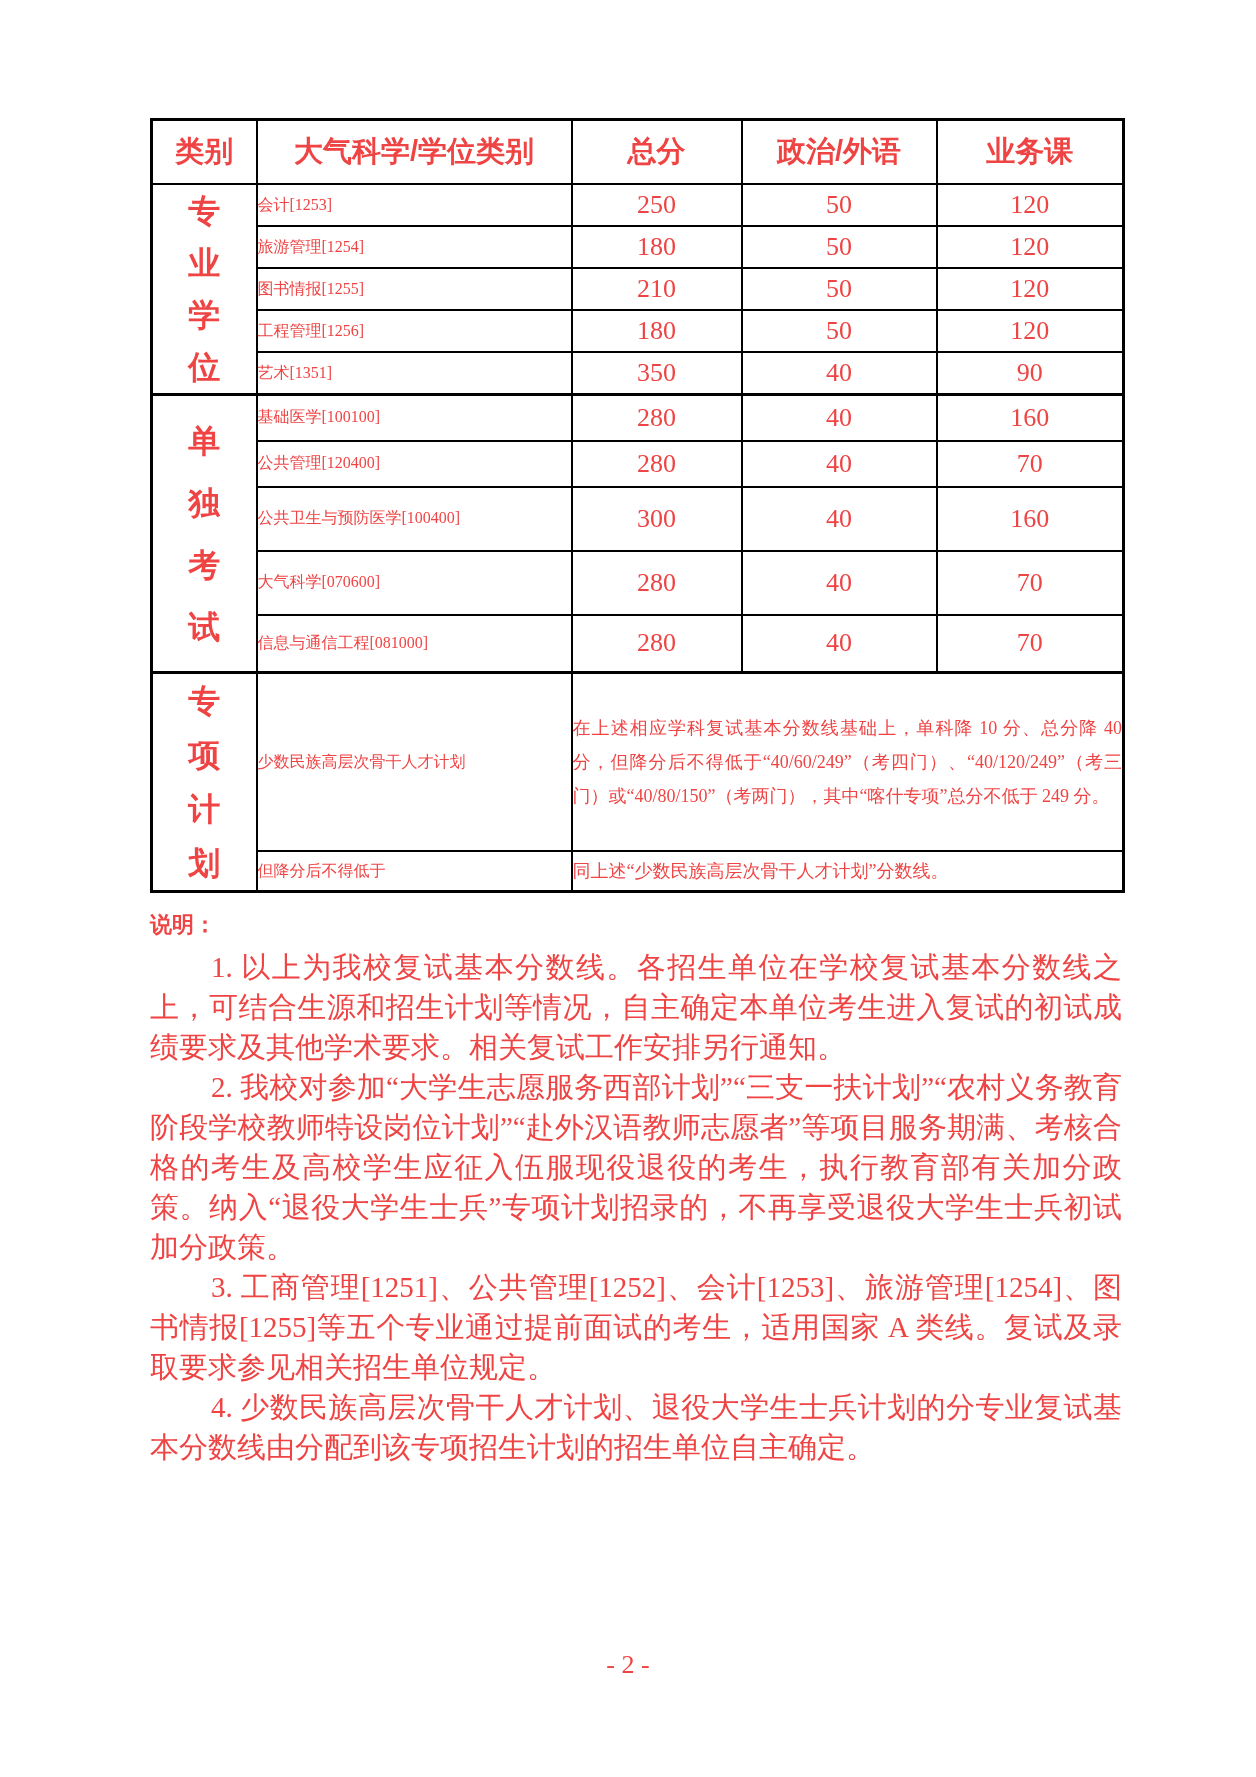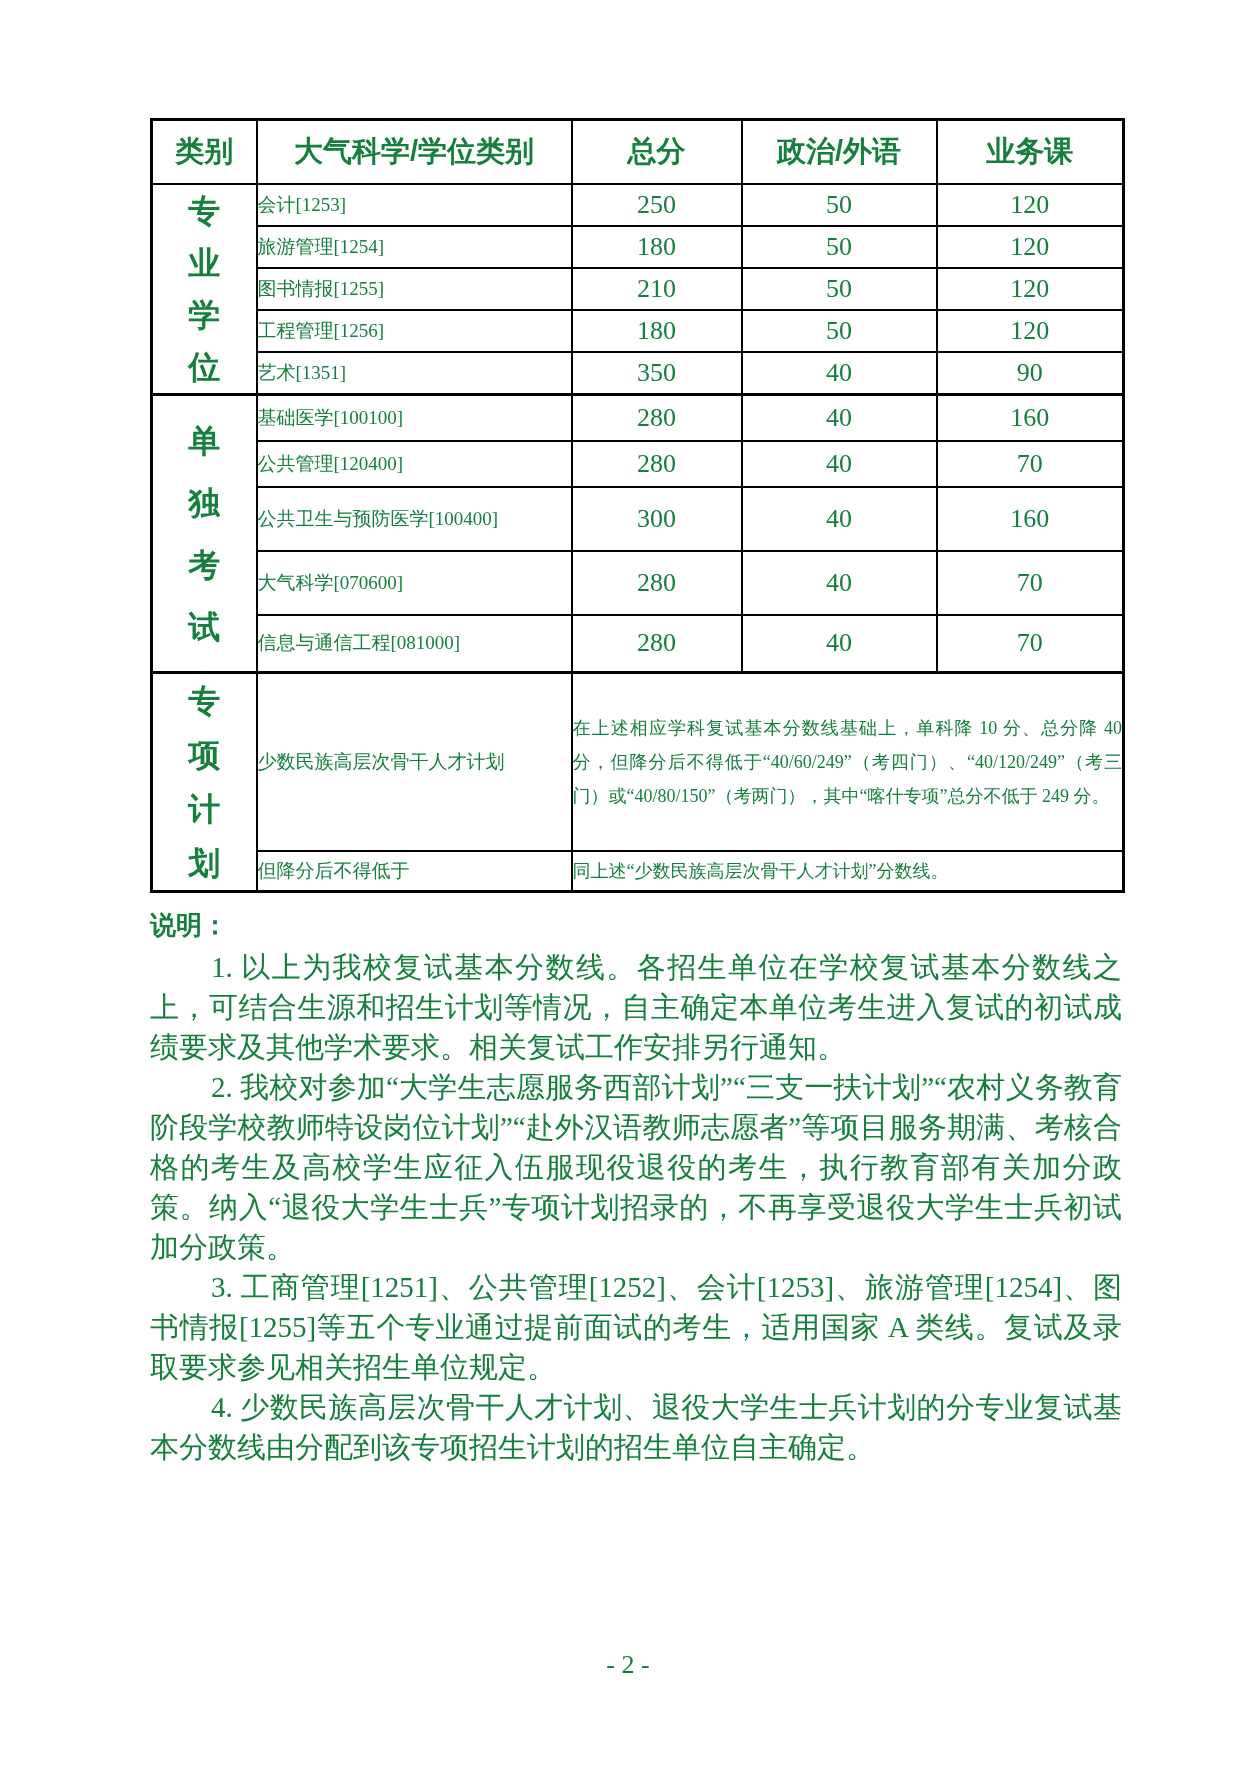--- a/index.html
+++ b/index.html
@@ -1,16 +1,16 @@
 <!DOCTYPE html>
 <html><head>
 <meta charset="utf-8">
 <style>
   html,body{margin:0;padding:0;background:#e8e8e8;}
-  .page{position:relative;width:1256px;height:1777px;background:#ffffff;color:#15803d;overflow:hidden;margin:0 auto;}
+  .page{position:relative;width:1256px;height:1777px;background:#ffffff;color:#ef4444;overflow:hidden;margin:0 auto;}
   .doc{position:absolute;top:118px;left:150px;width:972px;}
 
   table.score{border-collapse:collapse;table-layout:fixed;width:972px;border:3px solid #000;}
   table.score th, table.score td{border:2px solid #000;padding:0;vertical-align:middle;}
 
   tr.head th{
     height:62px;
     font-family:"Liberation Sans", sans-serif;
     font-weight:bold;
     font-size:29px;
@@ -25,21 +25,21 @@
     font-size:32px;
     text-align:center;
   }
   .vch{display:block;}
   td.cat.g1 .vch{line-height:52px;}
   td.cat.g2 .vch{line-height:62px;}
   td.cat.g3 .vch{line-height:54px;}
 
   td.major{
     font-family:"Liberation Serif", serif;
-    font-size:19px;
+    font-size:16px;
     padding-left:12px;
     white-space:nowrap;
     overflow:hidden;
   }
   td.num{
     font-family:"Liberation Serif", serif;
     font-size:26px;
     text-align:center;
   }
   tr.r-g1{height:42px;}
@@ -56,21 +56,21 @@
     line-height:34px;
     text-align:justify;
     padding:6px 12px;
     vertical-align:middle;
   }
 
   .notes{margin-top:10px;width:972px;}
   .notes-title{
     font-family:"Liberation Sans", sans-serif;
     font-weight:bold;
-    font-size:26px;
+    font-size:22px;
     line-height:44px;
   }
   .notes p{
     margin:0;
     font-family:"Liberation Serif", serif;
     font-size:29px;
     line-height:40px;
     text-align:justify;
     text-indent:2.1em;
   }

